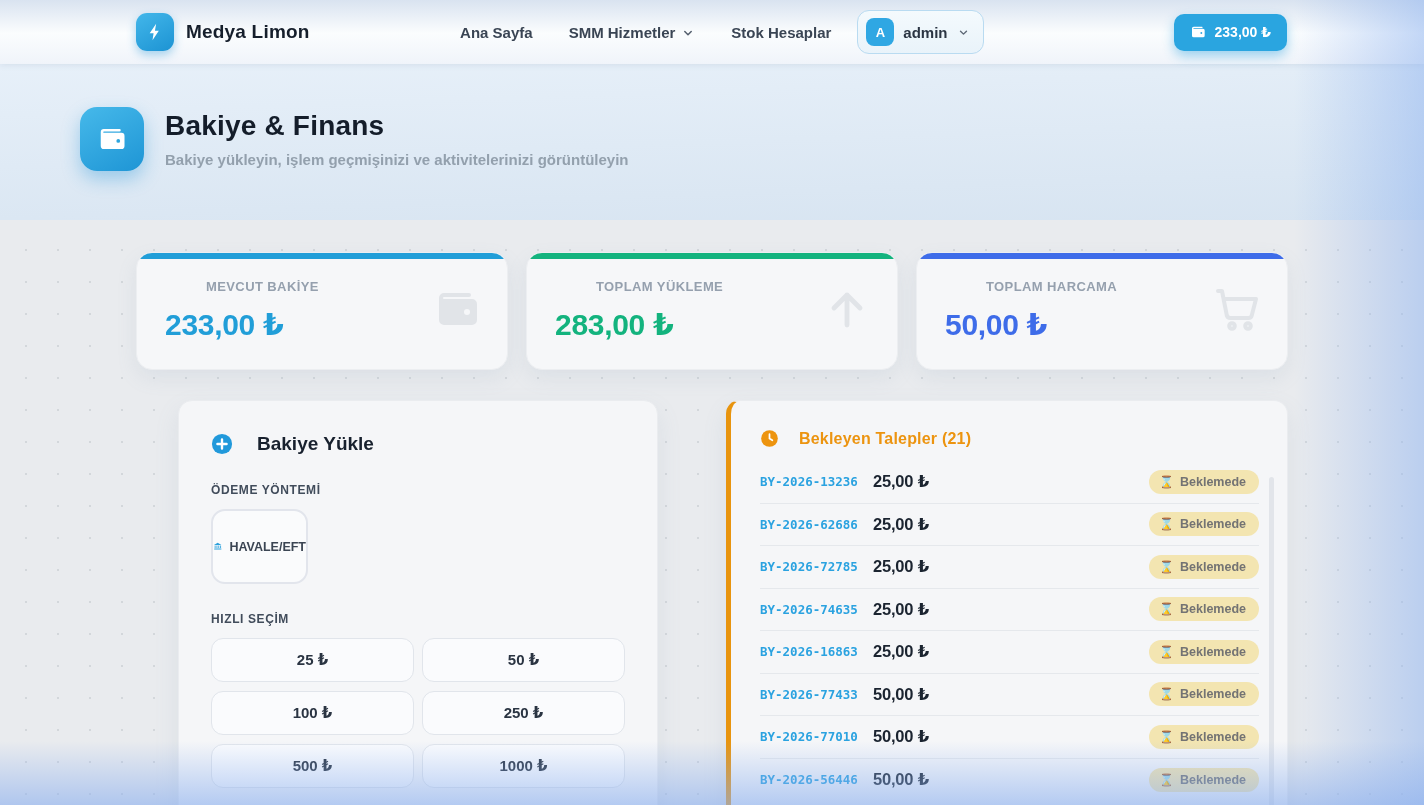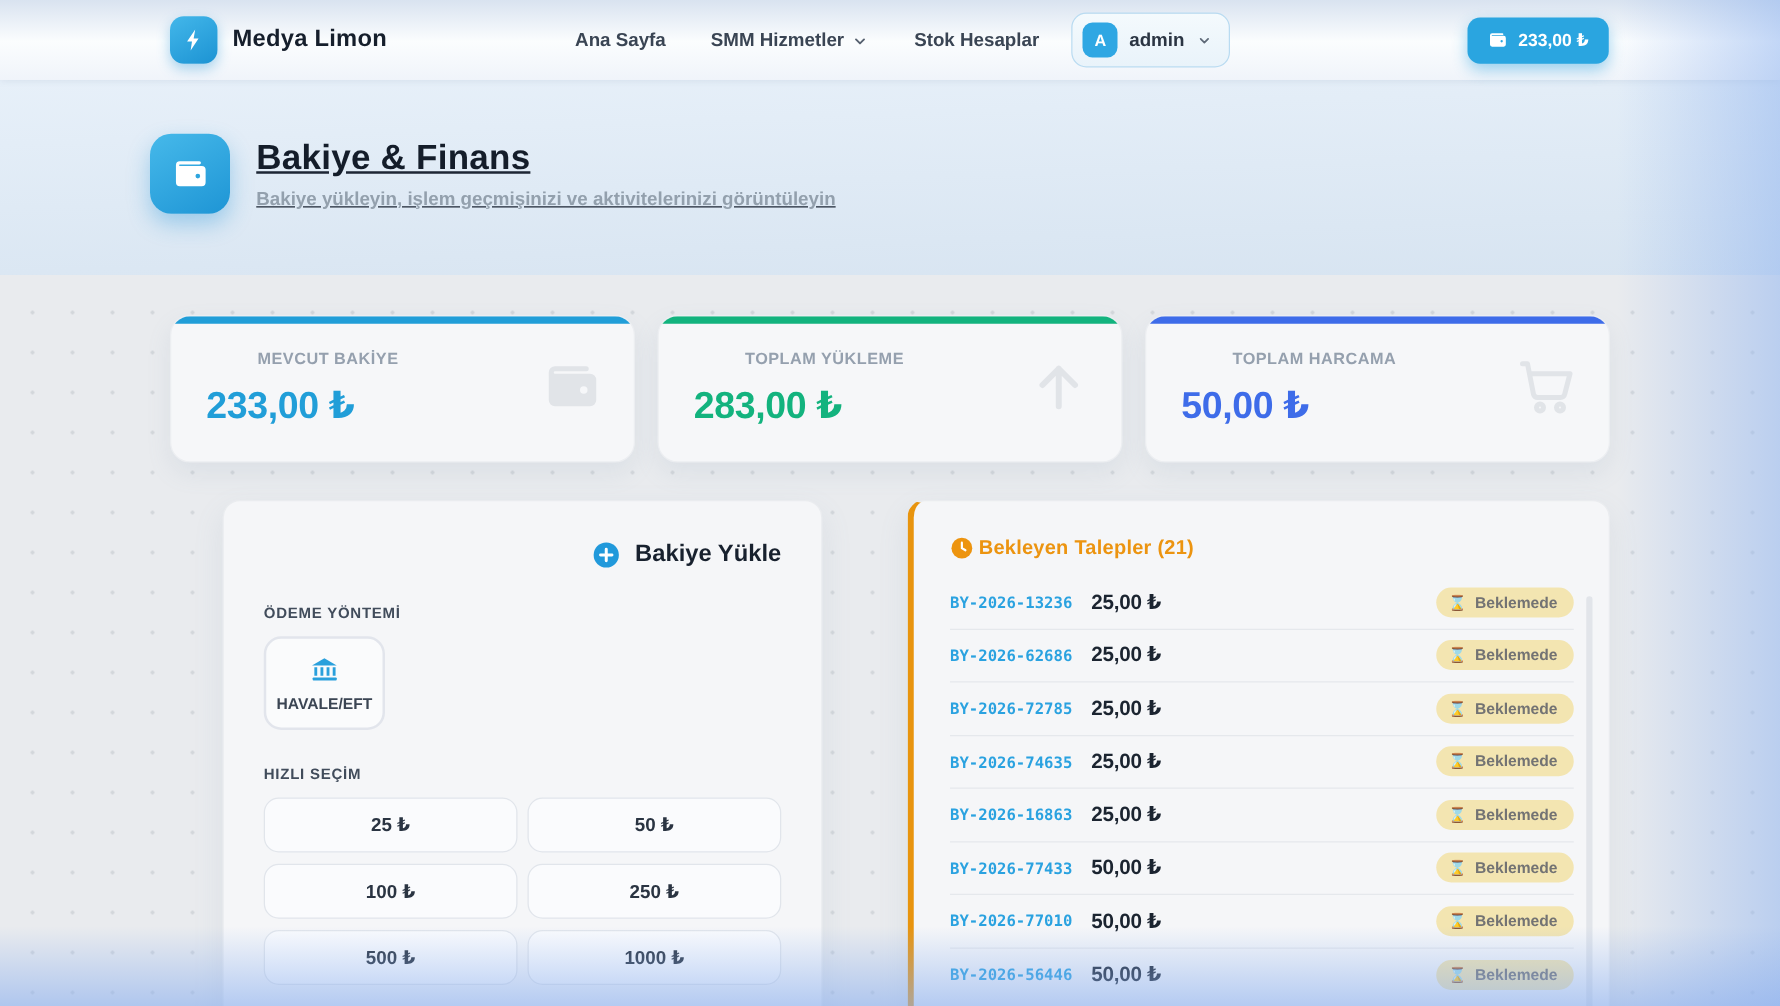--- a/index.html
+++ b/index.html
@@ -58,22 +58,21 @@
     color:#fff; font-family:inherit; font-size:14px; font-weight:bold;
     box-shadow:0 5px 12px rgba(42,160,222,.45);
   }
   .balance-btn svg { width:16px; height:16px; }
 
   
   .hero {
     height:156px;
     background:linear-gradient(178deg,#e7f0f9 0%,#d7e4f1 100%);
     display:flex; align-items:center; gap:21px;
-    padding:0 136px 6px 120px;
-    text-decoration:underline;
+    padding:0 136px 6px 80px;
   }
   .hero-icon {
     width:64px; height:64px; border-radius:17px;
     background:linear-gradient(150deg,#46b9ea,#1e95d5);
     display:flex; align-items:center; justify-content:center;
     box-shadow:0 8px 18px rgba(40,150,215,.38);
   }
   .hero-icon svg { width:30px; height:30px; }
   .hero-title { font-size:28px; font-weight:bold; color:#141d2a; letter-spacing:.2px; }
   .hero-sub { font-size:15px; color:#93a0ad; margin-top:9px; font-weight:600; }
@@ -103,31 +102,31 @@
   
   .panels { display:flex; gap:68px; margin:30px 136px 0 178px; align-items:flex-start; }
   .panel {
     background:#f5f6f8; border-radius:14px;
     border:1px solid #eaecef;
     box-shadow:0 10px 24px rgba(125,145,175,.12);
   }
 
   
   .deposit-panel { width:480px; height:540px; padding:32px; }
-  .panel-title-row { display:flex; align-items:center; gap:12px;justify-content:flex-end; }
+  .panel-title-row { display:flex; align-items:center; gap:24px; }
   .plus-icon { width:22px; height:22px; }
   .panel-title { font-size:19px; font-weight:bold; color:#18212e; }
   .field-label {
     font-size:12px; font-weight:bold; color:#414c5b;
     letter-spacing:.6px; margin-top:28px;
   }
   .method-card {
     margin-top:12px; width:97px; height:75px;
     border:2px solid #e2e5ec; border-radius:14px; background:#fafbfc;
-    display:flex; flex-direction:column; align-items:center; justify-content:center; gap:7px;
+    display:flex; align-items:center; justify-content:flex-start; gap:7px;
     cursor:pointer;
   }
   .method-card svg { width:25px; height:25px; color:#2aa0dc; }
   .method-label { font-size:12.5px; font-weight:bold; color:#3b4553; }
   .quick-grid {
     margin-top:12px;
     display:grid; grid-template-columns:repeat(2,1fr); gap:9px 8px;
   }
   .quick-btn {
     height:44px; border:1.5px solid #e1e5eb; border-radius:12px;
@@ -141,21 +140,21 @@
   }
   .amount-input::placeholder { color:#9dabc0; }
 
   
   .pending-panel {
     flex:1; height:560px;
     border-left:5px solid #e8940e;
     padding:28px 28px 0 29px;
     position:relative;
   }
-  .pending-header { display:flex; align-items:center; gap:4px; }
+  .pending-header { display:flex; align-items:center; gap:20px; }
   .pending-header svg { width:19px; height:19px; }
   .pending-title { font-size:16px; font-weight:bold; color:#ec9410; letter-spacing:.2px; }
   .pending-list { margin-top:13px; }
   .pending-row {
     display:flex; align-items:center;
     height:42.5px; border-bottom:1px solid #e5e8ec;
   }
   .pending-row:last-child { border-bottom:none; }
   .row-code {
     font-family:"DejaVu Sans Mono",monospace;

